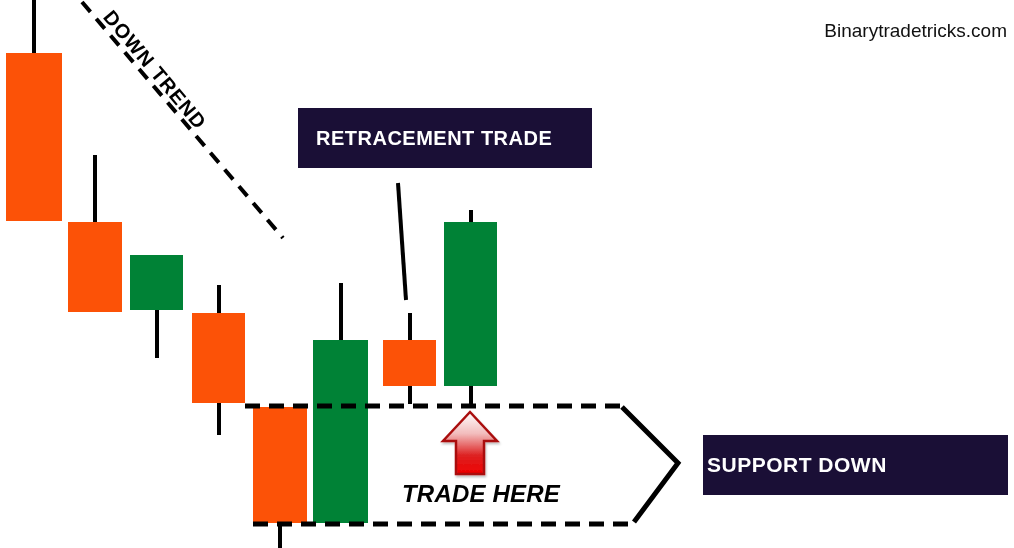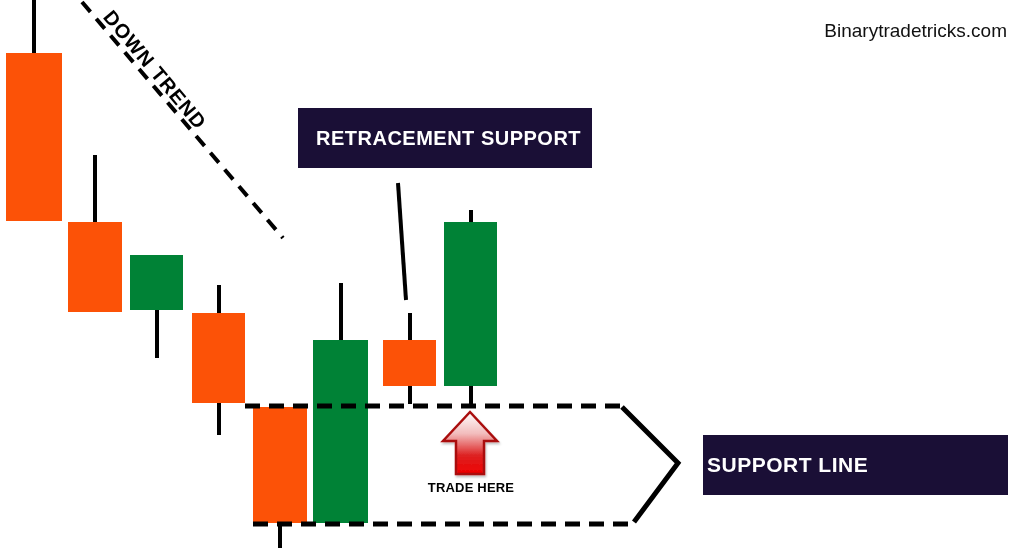--- a/index.html
+++ b/index.html
@@ -16,21 +16,21 @@
   }
   #retracement-box{left:298px;top:108px;width:294px;height:60px;font-size:20px;padding-left:18px;box-sizing:border-box;}
   #support-box{left:703px;top:435px;width:305px;height:60px;font-size:21px;padding-left:4px;box-sizing:border-box;}
   #downtrend-label{
     position:absolute;left:116px;top:6px;color:#000000;
     font-weight:bold;font-size:20px;letter-spacing:1px;white-space:nowrap;
     transform:rotate(50deg);transform-origin:0 0;
   }
   #trade-here-label{
     position:absolute;left:402px;top:480px;width:138px;text-align:center;
-    color:#000000;font-weight:bold;font-size:13px;letter-spacing:0.2px;white-space:nowrap;
+    color:#000000;font-weight:bold;font-size:24px;letter-spacing:0.2px;white-space:nowrap;font-style:italic;
   }
   #watermark{
     position:absolute;right:7px;top:10px;color:#111111;
     font-size:19px;font-weight:normal;white-space:nowrap;margin-top:10px;
   }
   .dash-trend{stroke:#000;stroke-width:4;stroke-dasharray:13 9;}
   .dash-support{stroke:#000;stroke-width:5;stroke-dasharray:15 9;}
   .solid4{stroke:#000;stroke-width:4;}
   .solid5{stroke:#000;stroke-width:5;fill:none;}
 </style>
@@ -78,21 +78,21 @@
     <line x1="245" y1="406" x2="620" y2="406" class="dash-support"></line>
     <line x1="253" y1="524" x2="633" y2="524" class="dash-support"></line>
     <polyline points="622,407 678,463 634,522" class="solid5"></polyline>
     <polygon points="470,412 497,441 484,441 484,474 456,474 456,441 443,441" fill="url(#arrowGrad)" stroke="#AA1111" stroke-width="2.5" filter="url(#softShadow)"></polygon>
   </svg>
 
   <div id="labels-layer">
     <div id="watermark">Binarytradetricks.com</div>
     <div id="downtrend-label">DOWN TREND</div>
     <div id="retracement-box" class="label-box">
-      <span>RETRACEMENT SUPPORT</span>
+      <span>RETRACEMENT TRADE</span>
     </div>
     <div id="trade-here-label">TRADE HERE</div>
     <div id="support-box" class="label-box">
-      <span>SUPPORT LINE</span>
+      <span>SUPPORT DOWN</span>
     </div>
   </div>
 
 </div>
 
 </body></html>

